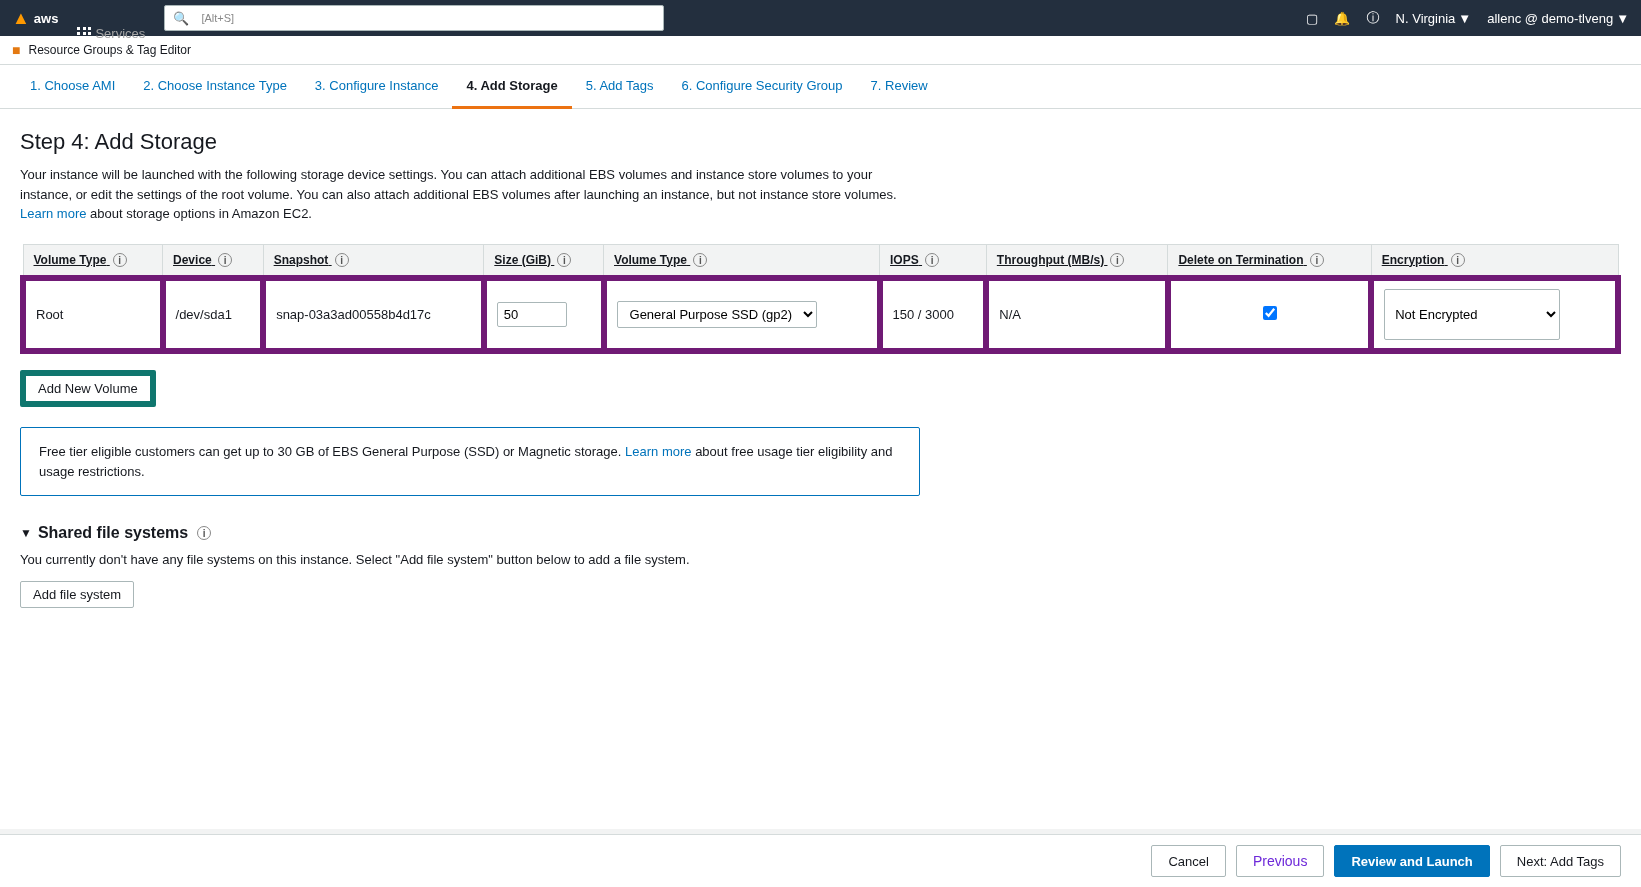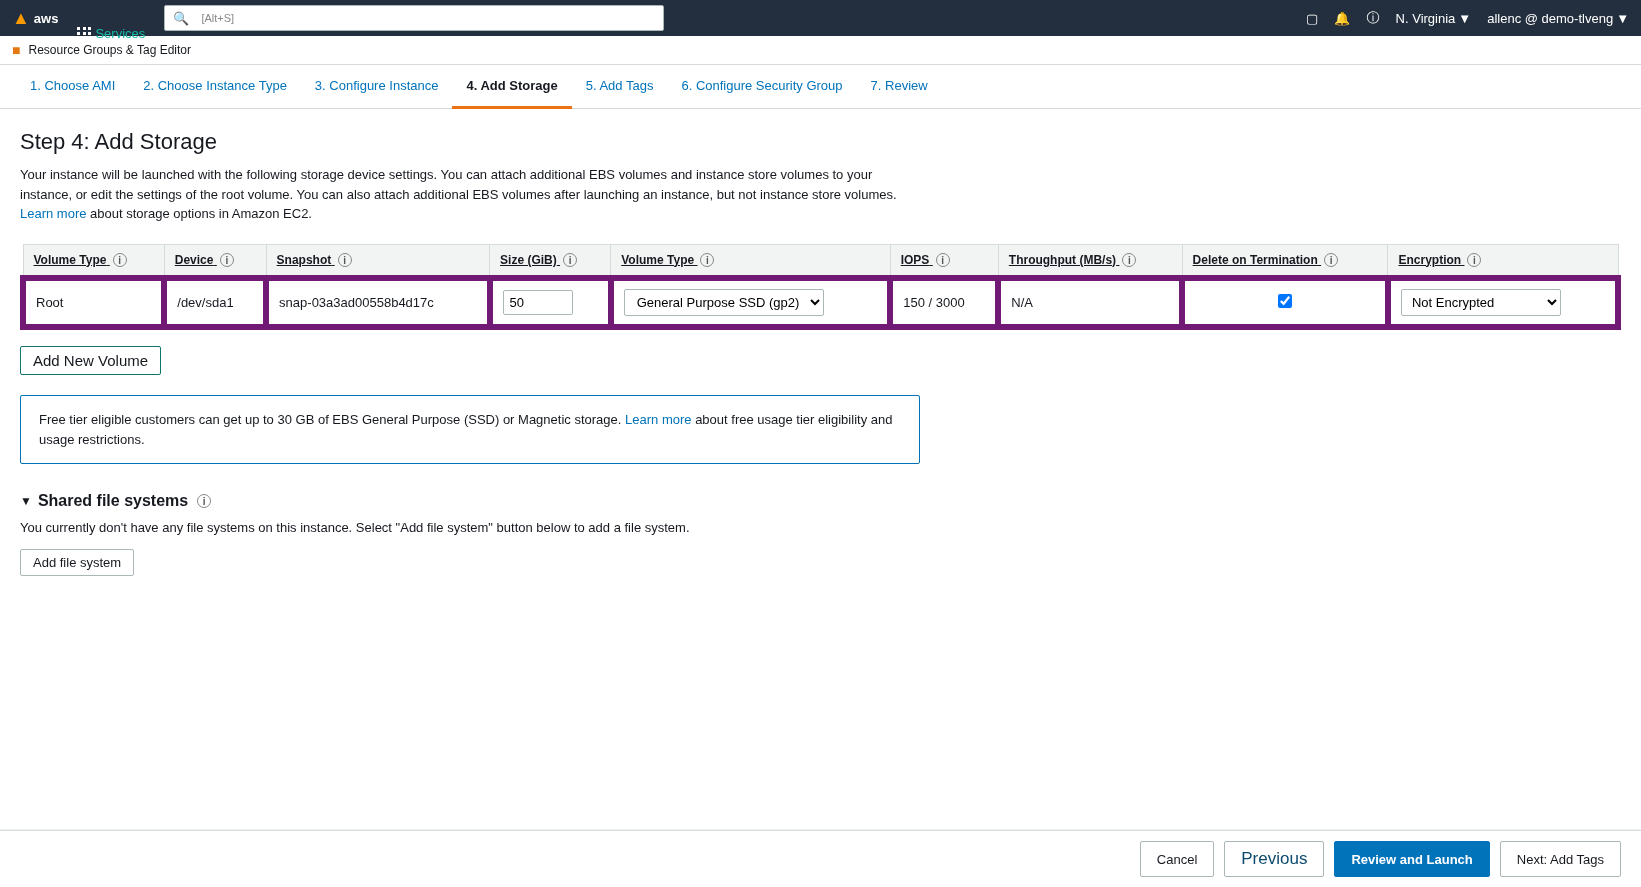--- a/index.html
+++ b/index.html
@@ -15,21 +15,21 @@
       gap: 12px;
       color: #fff;
     }
     .aws-logo {
       display: flex; align-items: center; gap: 4px; color: #ff9900;
       font-weight: bold; font-size: 14px;
     }
     .aws-logo .smile { color: #ff9900; font-size: 18px; }
     .services-btn {
       display: flex; align-items: center; gap: 4px;
-      color: #14b8a6; font-size: 13px; cursor: pointer;
+      color: #a3a3a3; font-size: 13px; cursor: pointer;
       border: 1px solid transparent; padding: 2px 6px; margin-top: 31px;
     }
     .grid-icon { display: grid; grid-template-columns: 1fr 1fr 1fr; gap: 2px; width: 14px; }
     .grid-icon span { width: 3px; height: 3px; background: #fff; display: block; }
     .search-bar {
       display: flex; align-items: center; background: #fff;
       border: 1px solid #aab7b8; border-radius: 2px;
       padding: 2px 8px; flex: 1; max-width: 500px; height: 26px;
     }
     .search-bar input {
@@ -121,30 +121,30 @@
       width: 70px; padding: 4px 6px; border: 1px solid #aab7b8;
       border-radius: 2px; font-size: 13px;
     }
     .volume-select {
       width: 200px; padding: 4px 8px; border: 1px solid #aab7b8;
       border-radius: 2px; font-size: 13px; background: #fff;
     }
     .checkbox-cell { text-align: center; }
     .checkbox-cell input[type=checkbox] { width: 14px; height: 14px; cursor: pointer; }
     .encryption-select {
-      width: 160px; padding: 4px 6px; border: 1px solid #aab7b8;
+      width: 176px; padding: 16px 6px; border: 1px solid #aab7b8;
       border-radius: 2px; font-size: 13px; background: #fff;
     }
 
     .add-volume-btn {
       background: #fff;
-      border: 1px solid #0f766e;
+      border: 6px solid #0f766e;
       border-radius: 2px;
       padding: 5px 12px;
-      font-size: 15px;
+      font-size: 13px;
       cursor: pointer;
       color: #16191f;
       margin-bottom: 20px;
     }
 
     
     .info-box {
       border: 1px solid #0073bb;
       border-radius: 2px;
       padding: 14px 18px;
@@ -181,22 +181,22 @@
       display: flex;
       justify-content: flex-end;
       gap: 10px;
       z-index: 100;
     }
     .btn-cancel {
       background: #fff; border: 1px solid #aab7b8; color: #16191f;
       padding: 7px 16px; border-radius: 2px; font-size: 13px; cursor: pointer;
     }
     .btn-prev {
-      background: #fff; border: 1px solid #aab7b8; color: #0c4a6e;
-      padding: 7px 16px; border-radius: 2px; font-size: 17px; cursor: pointer;
+      background: #fff; border: 1px solid #aab7b8; color: #6d28d9;
+      padding: 7px 16px; border-radius: 2px; font-size: 14px; cursor: pointer;
     }
     .btn-review {
       background: #0073bb; border: 1px solid #0073bb; color: #fff;
       padding: 7px 16px; border-radius: 2px; font-size: 13px; cursor: pointer; font-weight: 600;
     }
     .btn-next {
       background: #fff; border: 1px solid #aab7b8; color: #16191f;
       padding: 7px 16px; border-radius: 2px; font-size: 13px; cursor: pointer;
     }
   </style>

